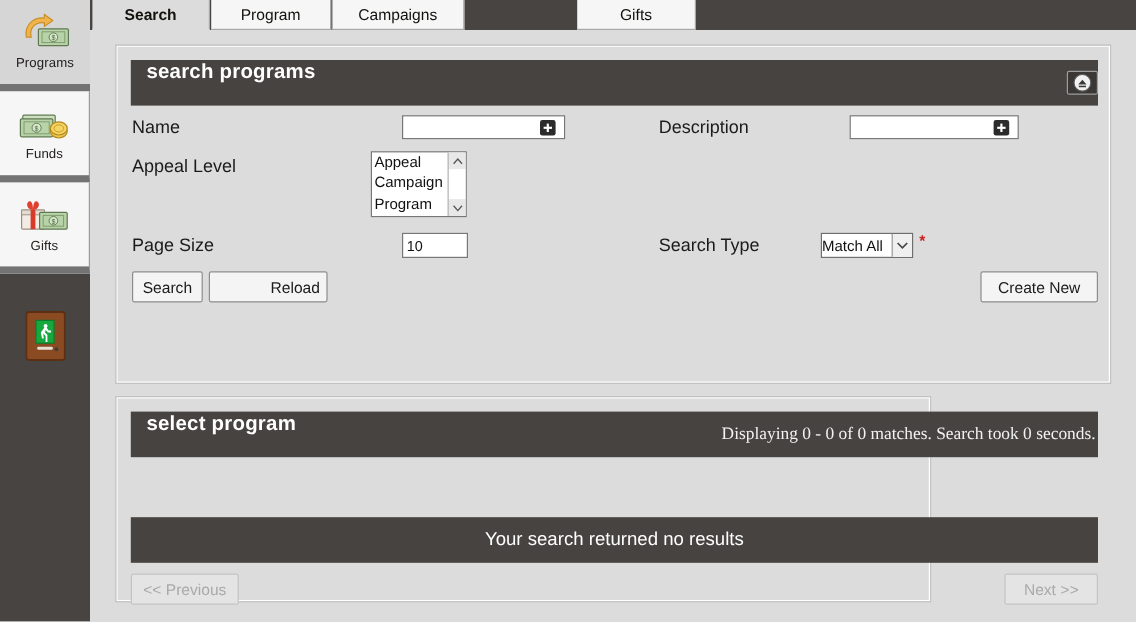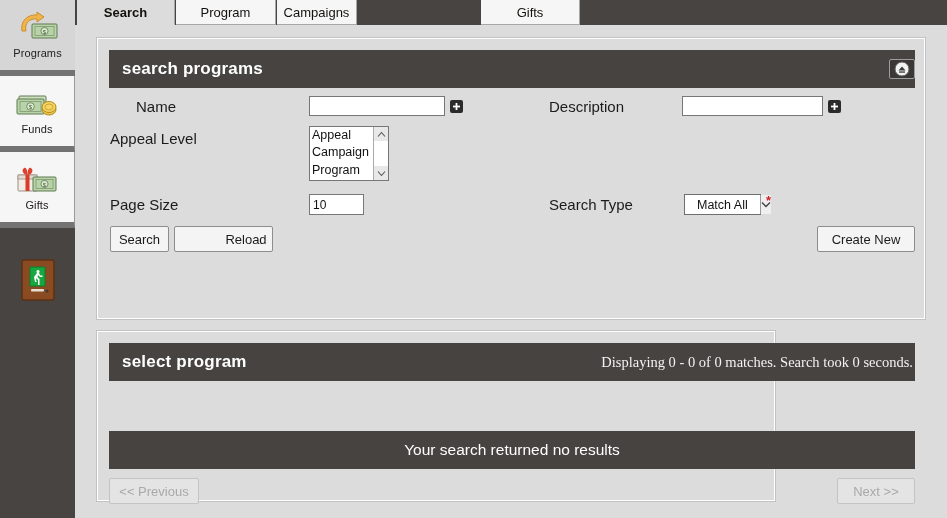--- a/index.html
+++ b/index.html
@@ -99,21 +99,20 @@
   #panel-search { left: 21px; top: 12px; width: 830px; height: 283px; }
   #panel-results { left: 21px; top: 305px; width: 680px; height: 172px; }
 
   .panel-head {
     position: absolute;
     left: 12px; top: 12px;
     width: 806px; height: 38px;
     background: #464341;
     color: #ffffff;
     display: flex;
-    align-items: center;
   }
   .panel-title {
     font-size: 17px;
     font-weight: bold;
     margin-left: 13px;
     letter-spacing: .2px;
   }
   .panel-head-right {
     margin-left: auto;
     display: flex;
@@ -152,20 +151,21 @@
   .txt {
     position: absolute;
     height: 20px;
     border: 1px solid #777777;
     background: #ffffff;
     font-family: "Liberation Sans", sans-serif;
     font-size: 12px;
     padding: 1px 3px;
     color: #111;
     outline: none;
+    margin-left: 26px;
   }
   .plus {
     position: absolute;
     width: 13px; height: 13px;
     background: #2b2b2b;
     border-radius: 2px;
     display: flex; align-items: center; justify-content: center;
     cursor: pointer;
   }
   .plus svg { display: block; }
@@ -212,21 +212,21 @@
     height: 21px;
     border: 1px solid #6e6e6e;
     background: #ffffff;
     display: flex;
     align-items: center;
     cursor: pointer;
   }
   .selectbox .sv {
     font-size: 12.5px;
     color: #111;
-    padding: 0 12px;
+    padding: 0 0;
     white-space: nowrap;
   }
   .selectbox .sarrow {
     margin-left: auto;
     width: 17px; height: 19px;
     background: #efefef;
     border-left: 1px solid #9b9b9b;
     display: flex; align-items: center; justify-content: center;
   }
   .req {
@@ -319,21 +319,21 @@
         <path d="M18 12 a1.6 1.6 0 1 0 0.01 0 M17 15 l-3 4 l1 5 l1.5 0 l-.5-4 l2 2 l0 5 l1.5 0 l0-6 l-2-2 l.5-2 l2 2 l2.5 0 l0-1.5 l-2 0 l-2-3 z" fill="#ffffff"></path>
         <rect x="11" y="31" width="13" height="2.5" rx="1" fill="#e6dfd2"></rect>
         <circle cx="27" cy="33" r="1.6" fill="#3c3c3c"></circle>
       </svg>
     </div>
   </div>
 
   <div id="tabstrip">
     <div class="tab active" style="left:2px; width:98px;">Search</div>
     <div class="tab" style="left:101px; width:100px;">Program</div>
-    <div class="tab" style="left:202px; width:80px;">Campaigns</div>
+    <div class="tab" style="left:202px; width:110px;">Campaigns</div>
     <div class="tab" style="left:306px; width:99px;margin-top:32px;">Appeals</div>
     <div class="tab" style="left:406px; width:99px;">Gifts</div>
   </div>
 
   <div id="content">
 
     <div class="panel" id="panel-search">
 
       <div class="panel-head">
         <span class="panel-title">search programs</span>
@@ -344,21 +344,21 @@
               <path d="M4.5 9.5 L8 5.5 L11.5 9.5 Z" fill="#3a3a3a"></path>
               <rect x="5" y="10.4" width="6" height="1.3" fill="#3a3a3a"></rect>
             </svg>
           </span>
         </span>
       </div>
 
       <div class="form-area">
 
         <div class="frow" style="height:32px;">
-          <span class="flabel" style="left:1px; top:4px;margin-left:26px;">Name</span>
+          <span class="flabel" style="left:1px; top:4px;">Name</span>
           <input class="txt" style="left: 200px; top: 2px; width: 136px;" value="">
           <span class="plus" style="left:341px; top:6px;">
             <svg width="9" height="9" viewBox="0 0 9 9">
                 <rect x="3.6" y="1" width="1.8" height="7" fill="#fff"></rect>
                 <rect x="1" y="3.6" width="7" height="1.8" fill="#fff"></rect>
               </svg>
           </span>
 
           <span class="flabel" style="left:440px; top:4px;">Description</span>
           <input class="txt" style="left: 573px; top: 2px; width: 141px;" value="">

